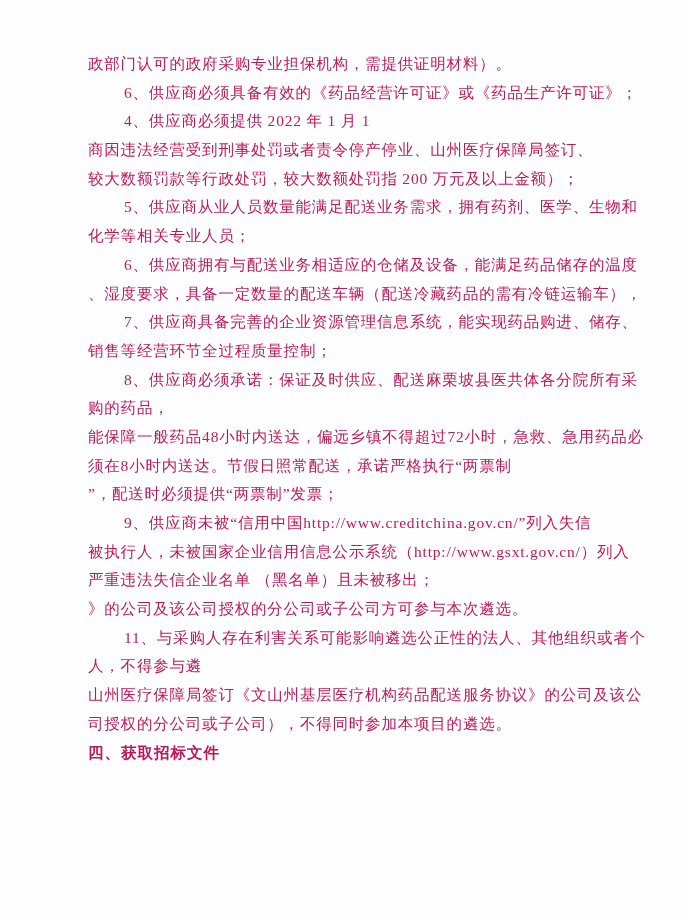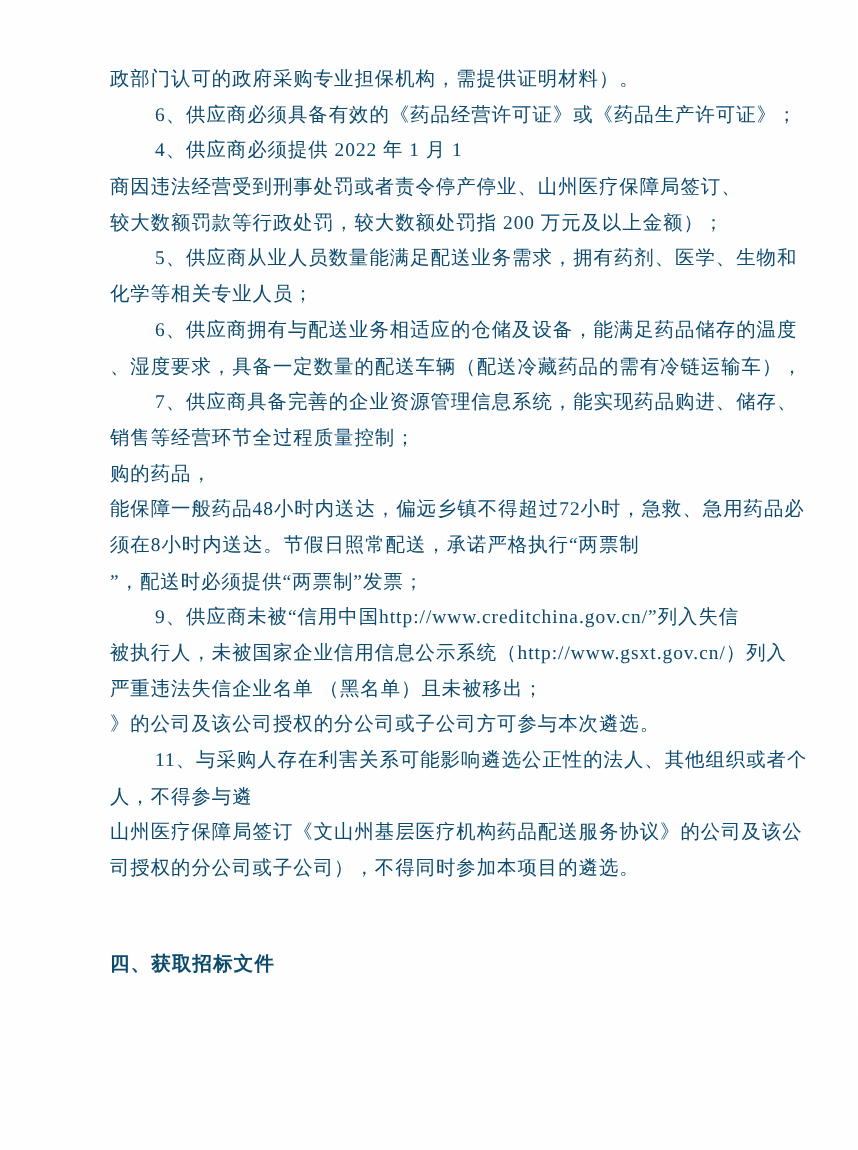--- a/index.html
+++ b/index.html
@@ -7,21 +7,21 @@
     padding: 0;
     background: #ffffff;
   }
   .page {
     position: relative;
     width: 686px;
     height: 920px;
     background: #fefefe;
     overflow: hidden;
     font-family: "Liberation Serif", "DejaVu Serif", serif;
-    color: #0c4a6e;
+    color: #be185d;
   }
   .doc-body {
     position: absolute;
     top: 50px;
     left: 88px;
     width: 536px;
   }
   .doc-line {
     font-size: 15.5px;
     line-height: 28.7px;
@@ -29,39 +29,39 @@
     letter-spacing: 0.8px;
     white-space: nowrap;
     font-weight: normal;
   }
   .doc-line.indent {
     padding-left: 36px;
   }
   .doc-line.bold {
     font-weight: bold;
     letter-spacing: 1px;
-    margin-top: 48px;
   }
 </style>
 </head>
 <body>
 
 <div class="page">
   <div class="doc-body">
       <div class="doc-line">政部门认可的政府采购专业担保机构，需提供证明材料）。</div>
       <div class="doc-line indent">6、供应商必须具备有效的《药品经营许可证》或《药品生产许可证》；</div>
       <div class="doc-line indent">4、供应商必须提供 2022 年 1 月 1</div>
       <div class="doc-line">商因违法经营受到刑事处罚或者责令停产停业、山州医疗保障局签订、</div>
       <div class="doc-line">较大数额罚款等行政处罚，较大数额处罚指 200 万元及以上金额）；</div>
       <div class="doc-line indent">5、供应商从业人员数量能满足配送业务需求，拥有药剂、医学、生物和</div>
       <div class="doc-line">化学等相关专业人员；</div>
       <div class="doc-line indent">6、供应商拥有与配送业务相适应的仓储及设备，能满足药品储存的温度</div>
       <div class="doc-line">、湿度要求，具备一定数量的配送车辆（配送冷藏药品的需有冷链运输车），</div>
       <div class="doc-line indent">7、供应商具备完善的企业资源管理信息系统，能实现药品购进、储存、</div>
       <div class="doc-line">销售等经营环节全过程质量控制；</div>
+      <div class="doc-line indent">8、供应商必须承诺：保证及时供应、配送麻栗坡县医共体各分院所有采</div>
       <div class="doc-line">购的药品，</div>
       <div class="doc-line">能保障一般药品48小时内送达，偏远乡镇不得超过72小时，急救、急用药品必</div>
       <div class="doc-line">须在8小时内送达。节假日照常配送，承诺严格执行“两票制</div>
       <div class="doc-line">”，配送时必须提供“两票制”发票；</div>
       <div class="doc-line indent">9、供应商未被“信用中国http://www.creditchina.gov.cn/”列入失信</div>
       <div class="doc-line">被执行人，未被国家企业信用信息公示系统（http://www.gsxt.gov.cn/）列入</div>
       <div class="doc-line">严重违法失信企业名单 （黑名单）且未被移出；</div>
       <div class="doc-line">》的公司及该公司授权的分公司或子公司方可参与本次遴选。</div>
       <div class="doc-line indent">11、与采购人存在利害关系可能影响遴选公正性的法人、其他组织或者个</div>
       <div class="doc-line">人，不得参与遴</div>

